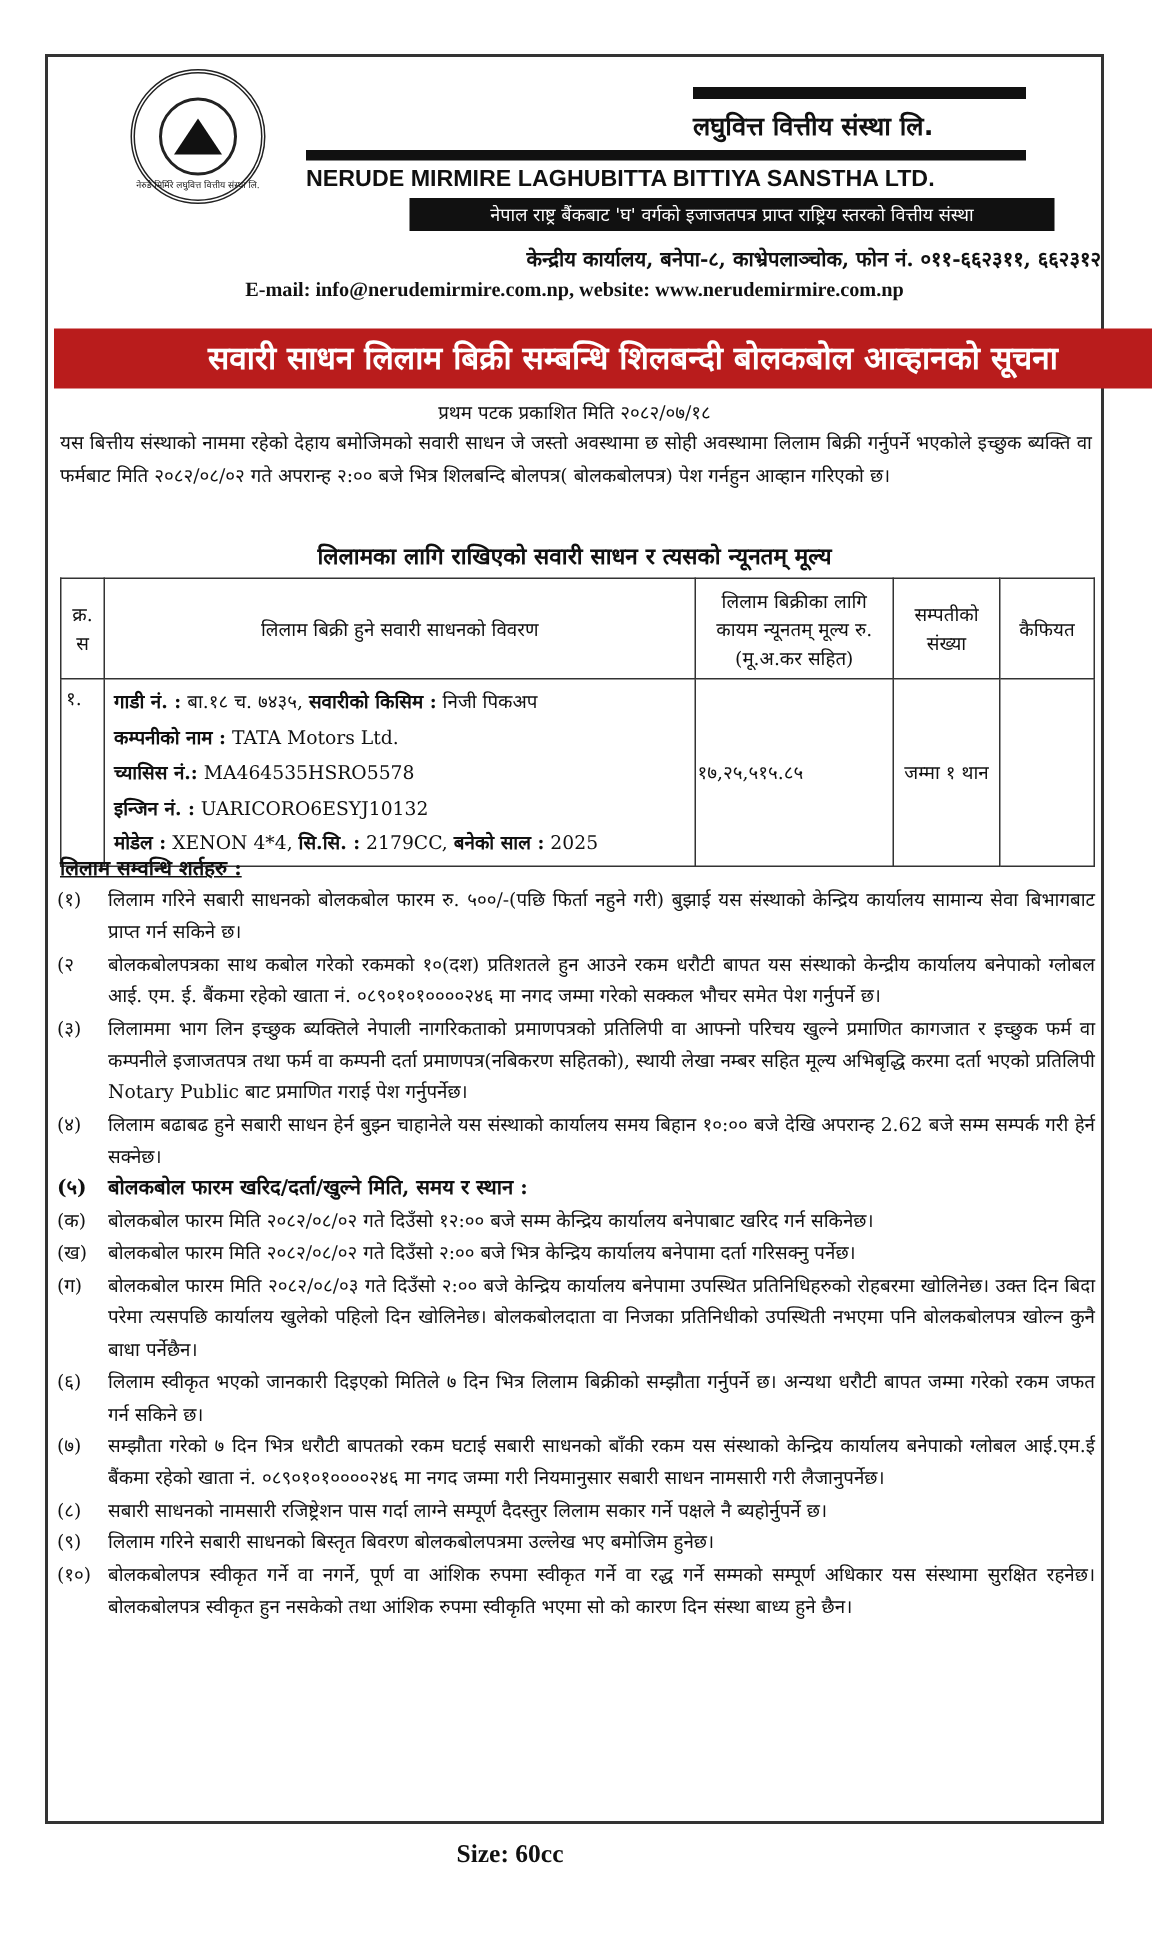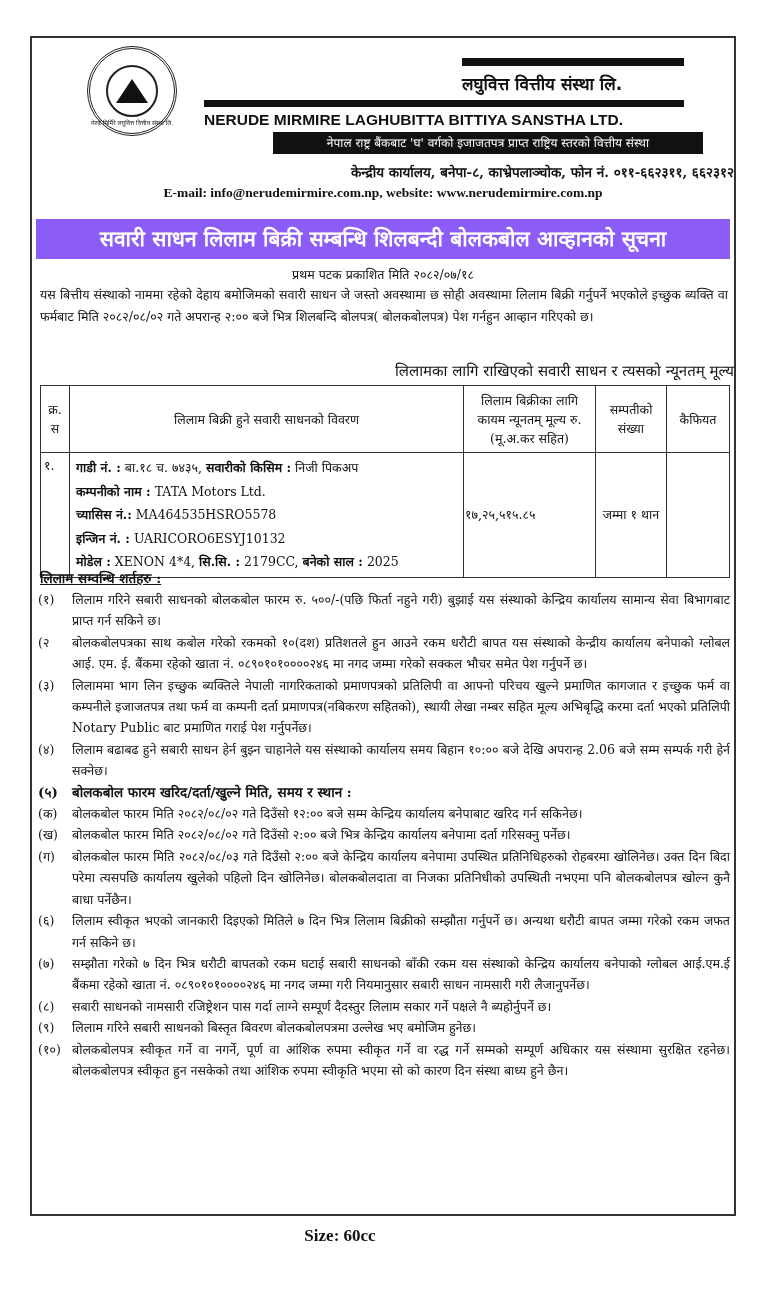--- a/index.html
+++ b/index.html
@@ -25,28 +25,28 @@
   .brand-bar2 { position: absolute; left: 172px; top: 62px; width: 480px; height: 7px; background: #111; }
   .brand-en { position: absolute; left: 172px; top: 73px; font-size: 15.5px; font-weight: bold;
               font-family: "Liberation Sans", sans-serif; }
   .brand-license { position: absolute; left: 197px; top: 94px; width: 430px; height: 22px;
                    background: #111; color: #fff; font-size: 12px; line-height: 22px; text-align: center;
                    font-family: "DejaVu Sans", sans-serif; margin-left: 44px; }
   .contact-np { position: absolute; left: 0; top: 125px; width: 100%; text-align: right;
                 font-size: 13.5px; font-weight: bold; }
   .contact-en { position: absolute; left: 0; top: 147px; width: 100%; text-align: center;
                 font-size: 13.5px; font-weight: bold; font-family: "Liberation Serif", serif; }
-  .title-bar { position: absolute; left: 4px; top: 181px; width: 694px; height: 40px; background: #8b5cf6;
+  .title-bar { position: absolute; left: 4px; top: 181px; width: 694px; height: 40px; background: #b91c1c;
                color: #fff; font-size: 21px; font-weight: bold; line-height: 40px; text-align: center;
-               font-family: "DejaVu Sans", sans-serif; }
+               font-family: "DejaVu Sans", sans-serif; padding-left: 39px; }
   .pubdate { position: absolute; left: 0; top: 228px; width: 100%; text-align: center; font-size: 12.5px; }
   .intro { position: absolute; left: 8px; top: 246px; width: 688px; font-size: 12.5px; line-height: 22px;
            text-align: justify; }
-  .subhead { position: absolute; left: 0; top: 322px; width: 100%; text-align: right; font-size: 15px;
-             font-weight: normal; font-family: "DejaVu Sans", sans-serif; }
+  .subhead { position: absolute; left: 0; top: 322px; width: 100%; text-align: center; font-size: 15px;
+             font-weight: bold; font-family: "DejaVu Sans", sans-serif; }
   table.items { position: absolute; left: 8px; top: 347px; width: 690px; border-collapse: collapse;
                 font-size: 12.5px; }
   table.items th, table.items td { border: 1px solid #333; vertical-align: middle; }
   table.items th { font-weight: normal; text-align: center; line-height: 19px; padding: 2px; height: 62px; }
   table.items td.sn { vertical-align: top; padding: 4px 3px; width: 22px; }
   table.items td.desc { padding: 3px 6px; line-height: 23.5px; }
   table.items td.price { text-align: left; width: 127px; }
   table.items td.qty { text-align: center; width: 66px; line-height: 22px; }
   table.items td.remarks { width: 58px; }
   .b { font-weight: bold; }
@@ -121,21 +121,21 @@
       <div class="term">
         <span class="num">(२</span>
         <span class="txt">बोलकबोलपत्रका साथ कबोल गरेको रकमको १०(दश) प्रतिशतले हुन आउने रकम धरौटी बापत यस संस्थाको केन्द्रीय कार्यालय बनेपाको ग्लोबल आई. एम. ई. बैंकमा रहेको खाता नं. ०८९०१०१००००२४६ मा नगद जम्मा गरेको सक्कल भौचर समेत पेश गर्नुपर्ने छ।</span>
       </div>
       <div class="term">
         <span class="num">(३)</span>
         <span class="txt">लिलाममा भाग लिन इच्छुक ब्यक्तिले नेपाली नागरिकताको प्रमाणपत्रको प्रतिलिपी वा आफ्नो परिचय खुल्ने प्रमाणित कागजात र इच्छुक फर्म वा कम्पनीले इजाजतपत्र तथा फर्म वा कम्पनी दर्ता प्रमाणपत्र(नबिकरण सहितको), स्थायी लेखा नम्बर सहित मूल्य अभिबृद्धि करमा दर्ता भएको प्रतिलिपी Notary Public बाट प्रमाणित गराई पेश गर्नुपर्नेछ।</span>
       </div>
       <div class="term">
         <span class="num">(४)</span>
-        <span class="txt">लिलाम बढाबढ हुने सबारी साधन हेर्न बुझ्न चाहानेले यस संस्थाको कार्यालय समय बिहान १०:०० बजे देखि अपरान्ह 2.06 बजे सम्म सम्पर्क गरी हेर्न सक्नेछ।</span>
+        <span class="txt">लिलाम बढाबढ हुने सबारी साधन हेर्न बुझ्न चाहानेले यस संस्थाको कार्यालय समय बिहान १०:०० बजे देखि अपरान्ह 2.62 बजे सम्म सम्पर्क गरी हेर्न सक्नेछ।</span>
       </div>
       <div class="term bold">
         <span class="num">(५)</span>
         <span class="txt">बोलकबोल फारम खरिद/दर्ता/खुल्ने मिति, समय र स्थान :</span>
       </div>
       <div class="term">
         <span class="num">(क)</span>
         <span class="txt">बोलकबोल फारम मिति २०८२/०८/०२ गते दिउँसो १२:०० बजे सम्म केन्द्रिय कार्यालय बनेपाबाट खरिद गर्न सकिनेछ।</span>
       </div>
       <div class="term">

